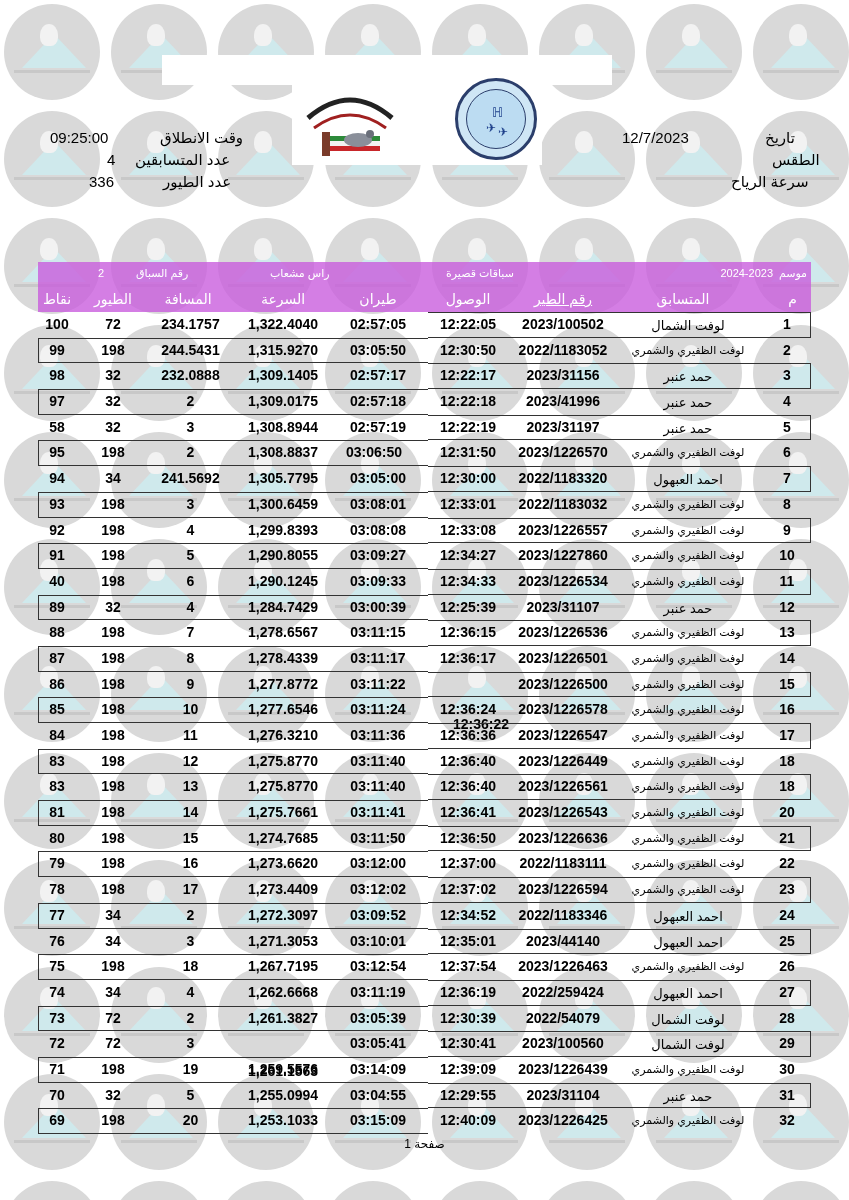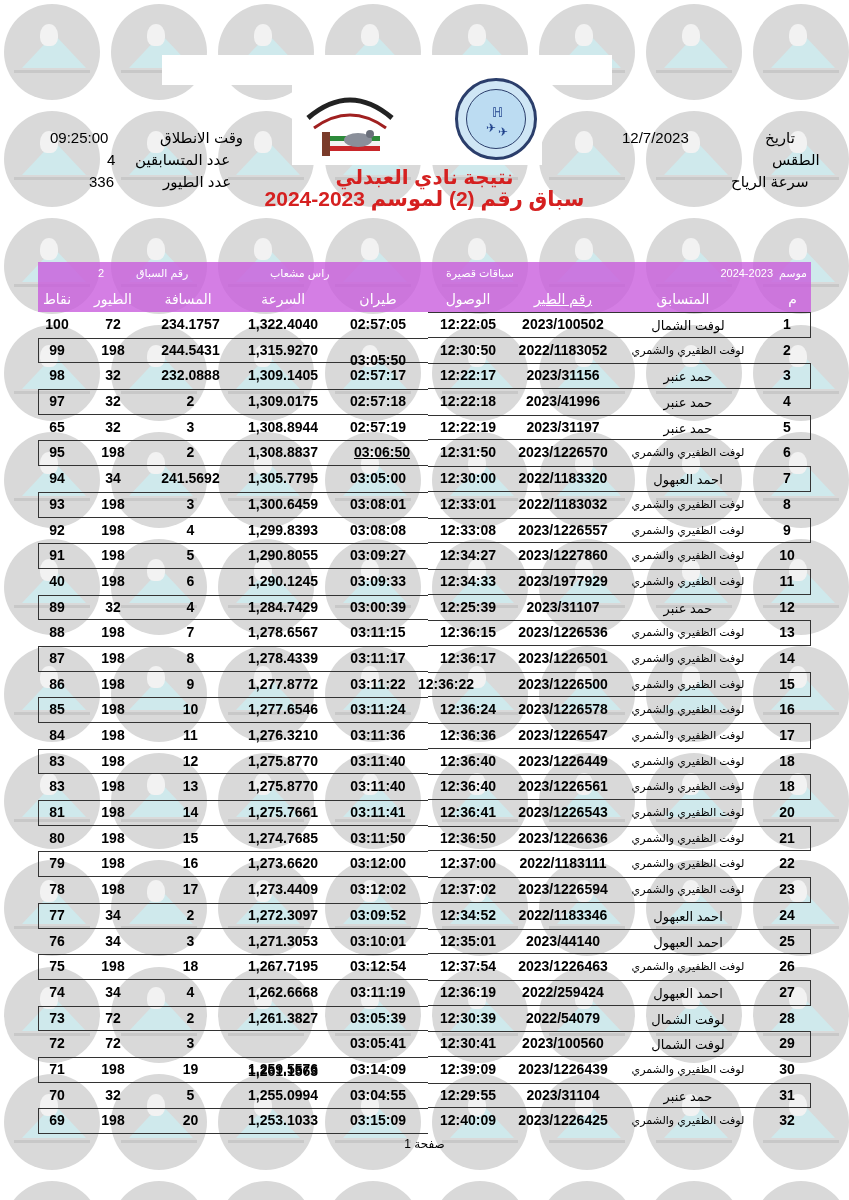--- a/index.html
+++ b/index.html
@@ -370,22 +370,20 @@
 </div>
 
 <div class="info">
   <span class="label" style="left:765px;top:129px;">تاريخ</span>
   <span class="label" style="left:622px;top:129px;">12/7/2023</span>
   <span class="label" style="left:772px;top:151px;">الطقس</span>
   <span class="label" style="left:731px;top:173px;">سرعة الرياح</span>
 </div>
 
 <div class="titles">
-  <div class="t1">نتيجة نادي العبدلي</div>
-  <div class="t2">سباق رقم (2) لموسم 2023-2024</div>
 </div>
 
 <div class="table-wrap">
   <div class="hdr">
     <div class="row1">
       <span class="cell" style="right:4px;top:3px;">موسم</span>
       <span class="cell" style="right:38px;top:3px;">2024-2023</span>
       <span class="cell" style="left:408px;top:3px;">سباقات قصيرة</span>
       <span class="cell" style="left:232px;top:3px;">راس مشعاب</span>
       <span class="cell" style="left:98px;top:3px;">رقم السباق</span>
@@ -415,21 +413,21 @@
         <span class="cell" style="left:110px;width:85px;">234.1757</span>
         <span class="cell" style="left:50px;width:50px;">72</span>
         <span class="cell" style="left:0;width:38px;">100</span>
       </div>
       <div class="r">
         <div class="box-left"></div>
         <span class="cell" style="right:10px;width:28px;">2</span>
         <span class="cell name" style="left:590px;width:120px;">لوفت الظفيري والشمري</span>
         <span class="cell" style="left:470px;width:110px;">2022/1183052</span>
         <span class="cell" style="left:385px;width:90px;">12:30:50</span>
-        <span class="cell" style="left:300px;width:80px;margin-top:10px;">03:05:50</span>
+        <span class="cell" style="left:300px;width:80px;">03:05:50</span>
         <span class="cell" style="left:195px;width:100px;">1,315.9270</span>
         <span class="cell" style="left:110px;width:85px;">244.5431</span>
         <span class="cell" style="left:50px;width:50px;">198</span>
         <span class="cell" style="left:0;width:38px;">99</span>
       </div>
       <div class="r">
         <div class="box-right"></div>
         <span class="cell" style="right:10px;width:28px;">3</span>
         <span class="cell name big" style="left:590px;width:120px;">حمد عنبر</span>
         <span class="cell" style="left:470px;width:110px;">2023/31156</span>
@@ -455,29 +453,29 @@
       <div class="r">
         <div class="box-right"></div>
         <span class="cell" style="right:10px;width:28px;">5</span>
         <span class="cell name big" style="left:590px;width:120px;">حمد عنبر</span>
         <span class="cell" style="left:470px;width:110px;">2023/31197</span>
         <span class="cell" style="left:385px;width:90px;">12:22:19</span>
         <span class="cell" style="left:300px;width:80px;">02:57:19</span>
         <span class="cell" style="left:195px;width:100px;">1,308.8944</span>
         <span class="cell" style="left:110px;width:85px;">3</span>
         <span class="cell" style="left:50px;width:50px;">32</span>
-        <span class="cell" style="left:0;width:38px;">65</span>
+        <span class="cell" style="left:0;width:38px;">58</span>
       </div>
       <div class="r">
         <div class="box-left"></div>
         <span class="cell" style="right:10px;width:28px;">6</span>
         <span class="cell name" style="left:590px;width:120px;">لوفت الظفيري والشمري</span>
         <span class="cell" style="left:470px;width:110px;">2023/1226570</span>
         <span class="cell" style="left:385px;width:90px;">12:31:50</span>
-        <span class="cell" style="left:304px;width:80px;text-decoration:underline;">03:06:50</span>
+        <span class="cell" style="left:296px;width:80px;">03:06:50</span>
         <span class="cell" style="left:195px;width:100px;">1,308.8837</span>
         <span class="cell" style="left:110px;width:85px;">2</span>
         <span class="cell" style="left:50px;width:50px;">198</span>
         <span class="cell" style="left:0;width:38px;">95</span>
       </div>
       <div class="r">
         <div class="box-right"></div>
         <span class="cell" style="right:10px;width:28px;">7</span>
         <span class="cell name big" style="left:590px;width:120px;">احمد العبهول</span>
         <span class="cell" style="left:470px;width:110px;">2022/1183320</span>
@@ -521,21 +519,21 @@
         <span class="cell" style="left:300px;width:80px;">03:09:27</span>
         <span class="cell" style="left:195px;width:100px;">1,290.8055</span>
         <span class="cell" style="left:110px;width:85px;">5</span>
         <span class="cell" style="left:50px;width:50px;">198</span>
         <span class="cell" style="left:0;width:38px;">91</span>
       </div>
       <div class="r">
         <div class="box-right"></div>
         <span class="cell" style="right:10px;width:28px;">11</span>
         <span class="cell name" style="left:590px;width:120px;">لوفت الظفيري والشمري</span>
-        <span class="cell" style="left:470px;width:110px;">2023/1977929</span>
+        <span class="cell" style="left:470px;width:110px;">2023/1226534</span>
         <span class="cell" style="left:385px;width:90px;">12:34:33</span>
         <span class="cell" style="left:300px;width:80px;">03:09:33</span>
         <span class="cell" style="left:195px;width:100px;">1,290.1245</span>
         <span class="cell" style="left:110px;width:85px;">6</span>
         <span class="cell" style="left:50px;width:50px;">198</span>
         <span class="cell" style="left:0;width:38px;">40</span>
       </div>
       <div class="r">
         <div class="box-left"></div>
         <span class="cell" style="right:10px;width:28px;">12</span>
@@ -570,21 +568,21 @@
         <span class="cell" style="left:195px;width:100px;">1,278.4339</span>
         <span class="cell" style="left:110px;width:85px;">8</span>
         <span class="cell" style="left:50px;width:50px;">198</span>
         <span class="cell" style="left:0;width:38px;">87</span>
       </div>
       <div class="r">
         <div class="box-right"></div>
         <span class="cell" style="right:10px;width:28px;">15</span>
         <span class="cell name" style="left:590px;width:120px;">لوفت الظفيري والشمري</span>
         <span class="cell" style="left:470px;width:110px;">2023/1226500</span>
-        <span class="cell" style="left:363px;width:90px;">12:36:22</span>
+        <span class="cell" style="left:398px;width:90px;margin-top:40px;">12:36:22</span>
         <span class="cell" style="left:300px;width:80px;">03:11:22</span>
         <span class="cell" style="left:195px;width:100px;">1,277.8772</span>
         <span class="cell" style="left:110px;width:85px;">9</span>
         <span class="cell" style="left:50px;width:50px;">198</span>
         <span class="cell" style="left:0;width:38px;">86</span>
       </div>
       <div class="r">
         <div class="box-left"></div>
         <span class="cell" style="right:10px;width:28px;">16</span>
         <span class="cell name" style="left:590px;width:120px;">لوفت الظفيري والشمري</span>

